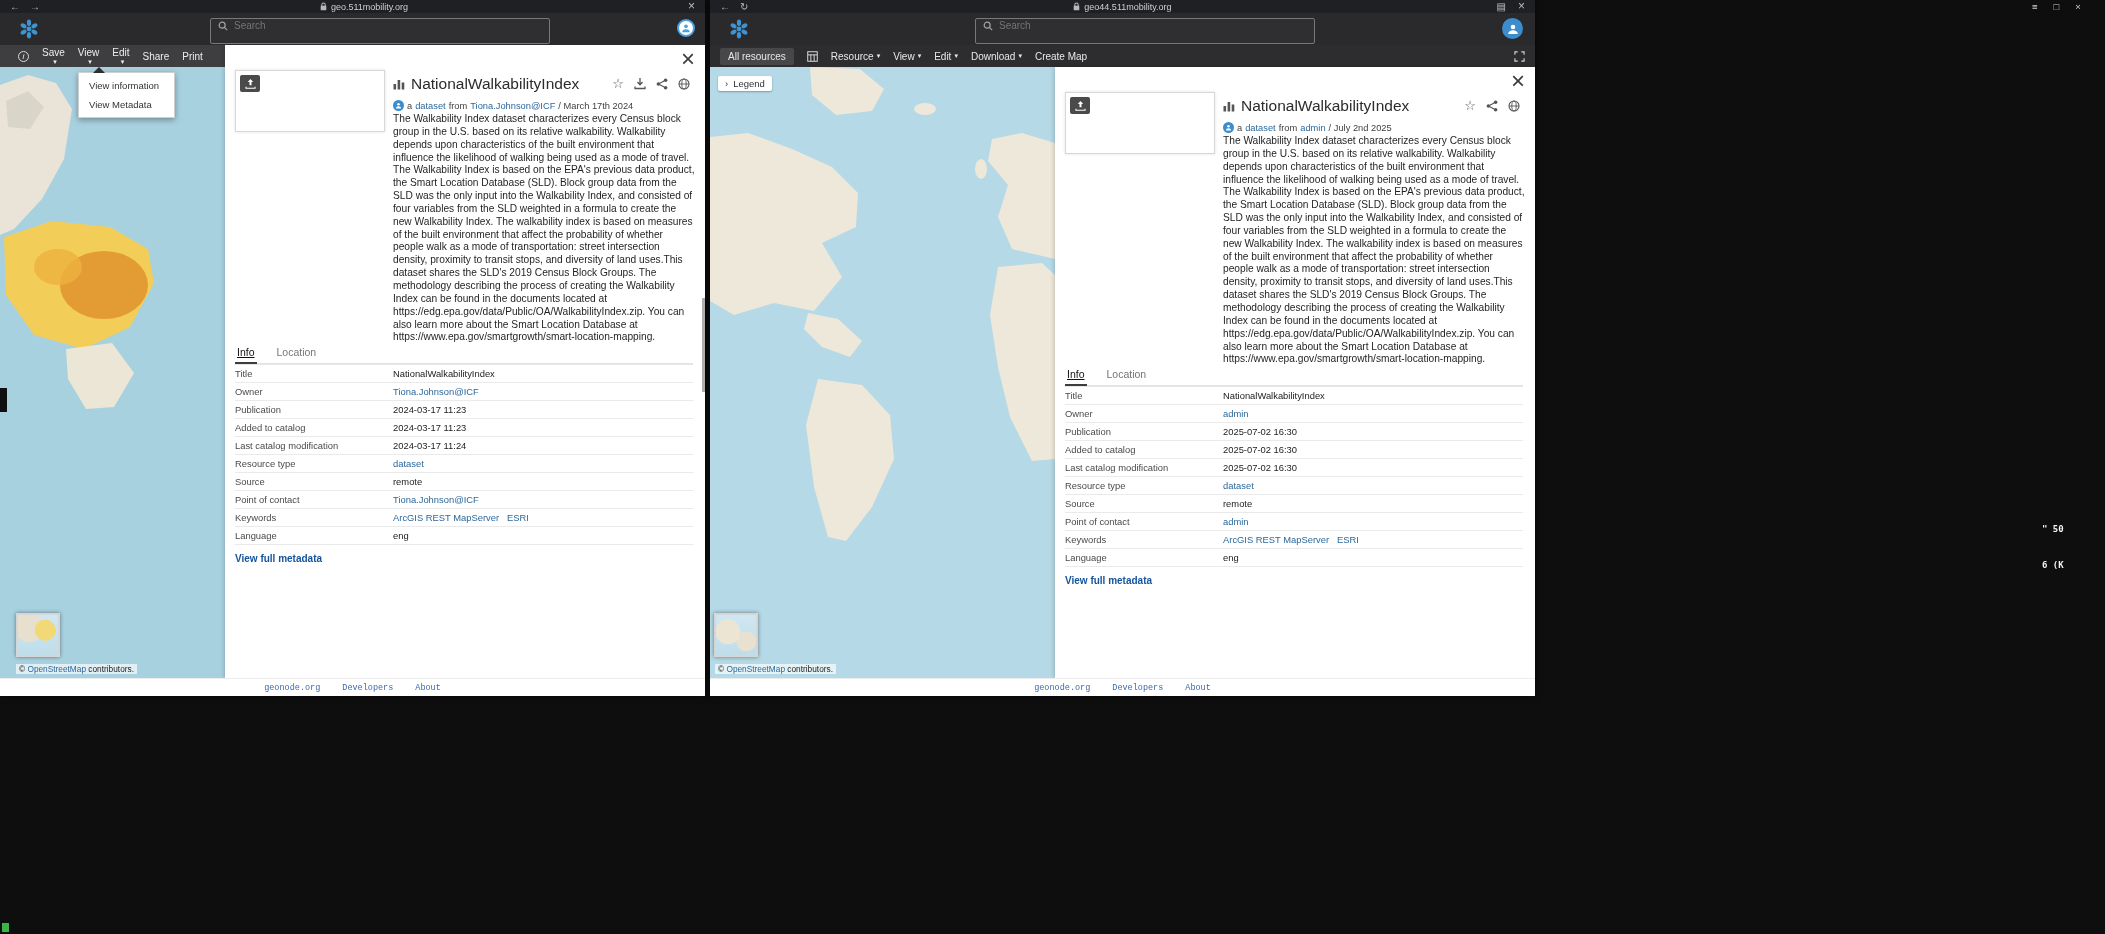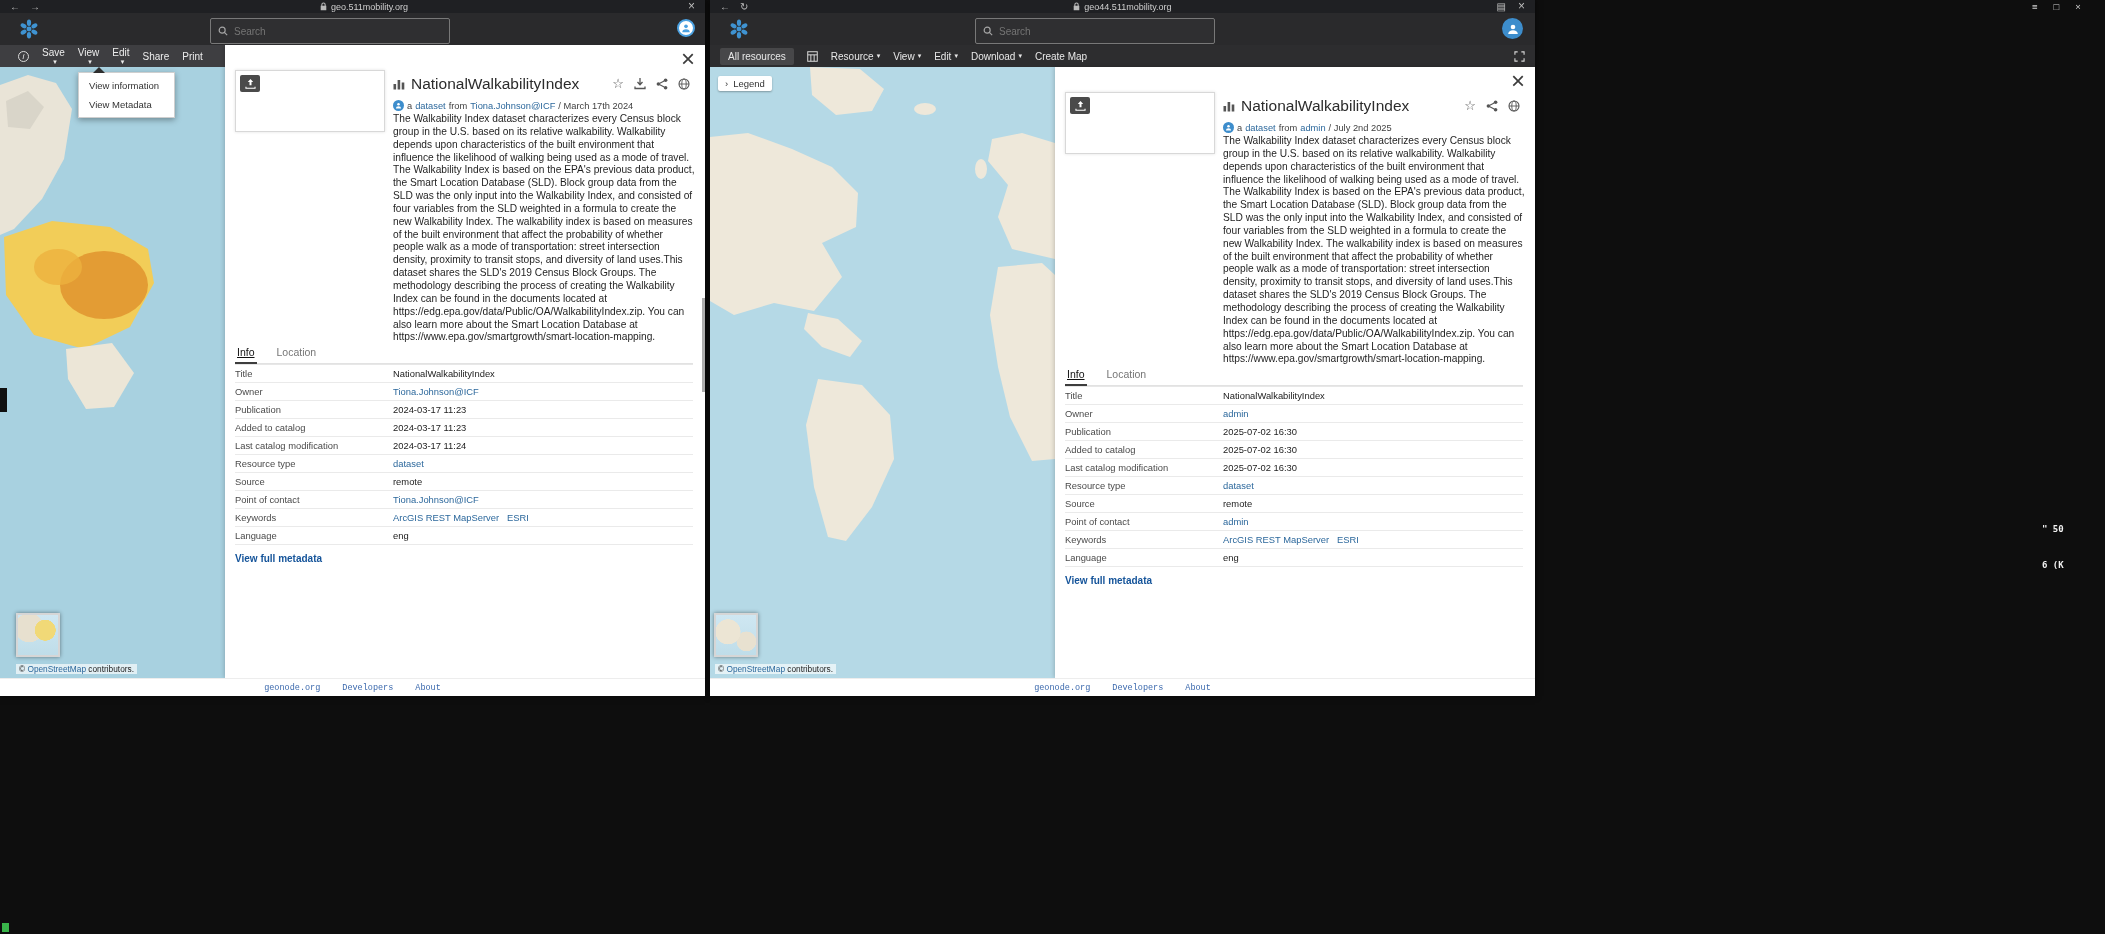--- a/index.html
+++ b/index.html
@@ -14,22 +14,22 @@
   .titlebar { position:absolute; top:0; left:0; right:0; height:13px; background:#1f2023;
               color:#c9c9c9; font-size:9px; display:flex; align-items:center; padding:0 10px; gap:10px; z-index:5;}
   .tb-btn { cursor:default; color:#bdbdbd; font-size:10px; line-height:11px; }
   .tb-close { font-size:12px; }
   .tb-center { flex:1; display:flex; justify-content:center; align-items:center; gap:4px; color:#cfcfcf;text-align:center; }
   .tb-right { display:flex; align-items:center; gap:12px; }
 
   .appheader { position:absolute; top:13px; left:0; right:0; height:32px; background:#2a2a2c; z-index:4; }
   .logo { position:absolute; top:5px; }
   .win-left .logo { left:18px; } .win-right .logo { left:18px; }
-  .searchbox { position:absolute; top:5px; height:22px; width:240px; border:1px solid #787878; border-radius:2px;
-               background:#2f2f31; display:flex; align-items:center; padding:12px 7px; gap:6px; }
+  .searchbox { position:absolute; top:5px; height:22px; width:340px; border:1px solid #787878; border-radius:2px;
+               background:#2f2f31; display:flex; align-items:flex-end; padding:12px 7px; gap:6px; }
   .win-left .searchbox { left:210px; } .win-right .searchbox { left:265px; }
   .searchbox input { flex:1; background:transparent; border:none; outline:none; color:#b9b9b9;
                      font-size:10px; font-family:inherit; }
   .account-ring { position:absolute; right:10px; top:6px; width:18px; height:18px; border:2px solid #4aa0e0;
                   border-radius:50%; background:#fff; display:flex; align-items:center; justify-content:center; }
   .avatar-blue { position:absolute; right:12px; top:5px; width:21px; height:21px; border-radius:50%;
                  background:#3d8dcc; display:flex; align-items:center; justify-content:center; }
 
   
   .toolbar { position:absolute; top:45px; left:0; right:0; height:22px; background:#3e3e41; color:#ededed;

